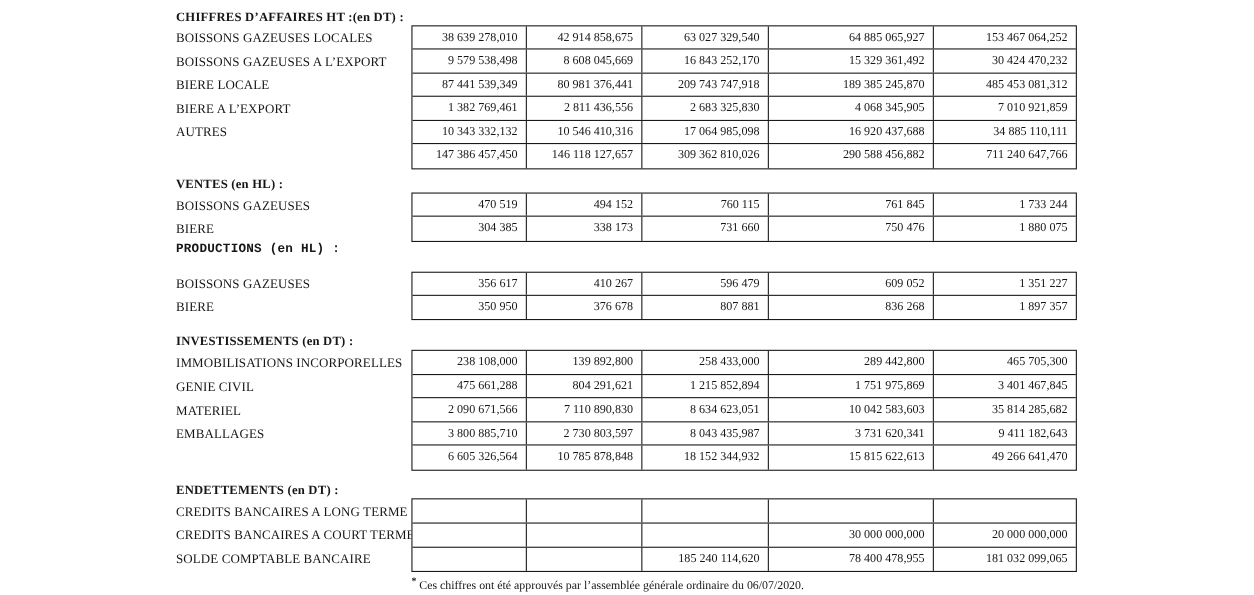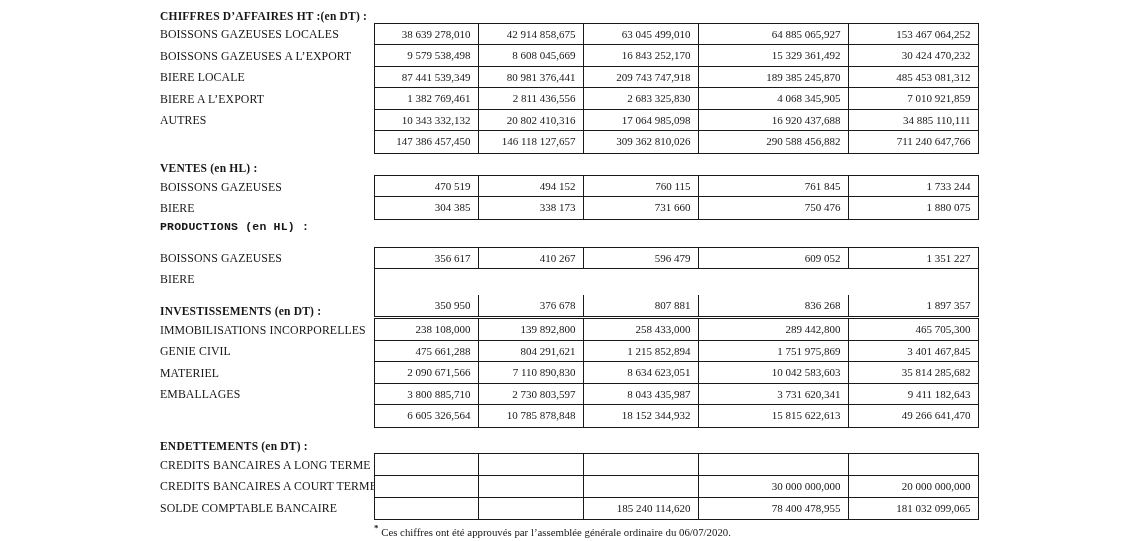--- a/index.html
+++ b/index.html
@@ -73,21 +73,21 @@
       <div class="section-title" style="left: 160px; top: 10px;">CHIFFRES D’AFFAIRES HT :(en DT) :</div>
       <div class="row-label" style="left: 160px; top: 24px; height: 21.5px; line-height: 21.5px;">BOISSONS GAZEUSES LOCALES</div>
       <div class="row-label" style="left: 160px; top: 45.5px; height: 21.5px; line-height: 21.5px;">BOISSONS GAZEUSES A L’EXPORT</div>
       <div class="row-label" style="left: 160px; top: 67px; height: 21.5px; line-height: 21.5px;">BIERE LOCALE</div>
       <div class="row-label" style="left: 160px; top: 88.5px; height: 21.5px; line-height: 21.5px;">BIERE A L’EXPORT</div>
       <div class="row-label" style="left: 160px; top: 110px; height: 21.5px; line-height: 21.5px;">AUTRES</div>
       <div class="data-table" style="left: 373.5px; top: 22.5px; width: 603px;">
         <div class="t-row" style="height: 21.5px;">
           <div class="t-cell" style="width: 103px; line-height: 20.5px;">38 639 278,010</div>
           <div class="t-cell" style="width: 105px; line-height: 20.5px;">42 914 858,675</div>
-          <div class="t-cell" style="width: 115px; line-height: 20.5px;">63 045 499,010</div>
+          <div class="t-cell" style="width: 115px; line-height: 20.5px;">63 027 329,540</div>
           <div class="t-cell" style="width: 150px; line-height: 20.5px;">64 885 065,927</div>
           <div class="t-cell" style="width: 130px; line-height: 20.5px;">153 467 064,252</div>
         </div>
         <div class="t-row" style="height: 21.5px;">
           <div class="t-cell" style="width: 103px; line-height: 20.5px;">9 579 538,498</div>
           <div class="t-cell" style="width: 105px; line-height: 20.5px;">8 608 045,669</div>
           <div class="t-cell" style="width: 115px; line-height: 20.5px;">16 843 252,170</div>
           <div class="t-cell" style="width: 150px; line-height: 20.5px;">15 329 361,492</div>
           <div class="t-cell" style="width: 130px; line-height: 20.5px;">30 424 470,232</div>
         </div>
@@ -100,21 +100,21 @@
         </div>
         <div class="t-row" style="height: 21.5px;">
           <div class="t-cell" style="width: 103px; line-height: 20.5px;">1 382 769,461</div>
           <div class="t-cell" style="width: 105px; line-height: 20.5px;">2 811 436,556</div>
           <div class="t-cell" style="width: 115px; line-height: 20.5px;">2 683 325,830</div>
           <div class="t-cell" style="width: 150px; line-height: 20.5px;">4 068 345,905</div>
           <div class="t-cell" style="width: 130px; line-height: 20.5px;">7 010 921,859</div>
         </div>
         <div class="t-row" style="height: 21.5px;">
           <div class="t-cell" style="width: 103px; line-height: 20.5px;">10 343 332,132</div>
-          <div class="t-cell" style="width: 105px; line-height: 20.5px;">20 802 410,316</div>
+          <div class="t-cell" style="width: 105px; line-height: 20.5px;">10 546 410,316</div>
           <div class="t-cell" style="width: 115px; line-height: 20.5px;">17 064 985,098</div>
           <div class="t-cell" style="width: 150px; line-height: 20.5px;">16 920 437,688</div>
           <div class="t-cell" style="width: 130px; line-height: 20.5px;">34 885 110,111</div>
         </div>
         <div class="t-row" style="height: 21.5px;">
           <div class="t-cell" style="width: 103px; line-height: 20.5px;">147 386 457,450</div>
           <div class="t-cell" style="width: 105px; line-height: 20.5px;">146 118 127,657</div>
           <div class="t-cell" style="width: 115px; line-height: 20.5px;">309 362 810,026</div>
           <div class="t-cell" style="width: 150px; line-height: 20.5px;">290 588 456,882</div>
           <div class="t-cell" style="width: 130px; line-height: 20.5px;">711 240 647,766</div>
@@ -143,21 +143,21 @@
       <div class="row-label" style="left: 160px; top: 248px; height: 21.4px; line-height: 21.4px;">BOISSONS GAZEUSES</div>
       <div class="row-label" style="left: 160px; top: 269.4px; height: 21.4px; line-height: 21.4px;">BIERE</div>
       <div class="data-table" style="left: 373.5px; top: 246.5px; width: 603px;">
         <div class="t-row" style="height: 21.4px;">
           <div class="t-cell" style="width: 103px; line-height: 20.4px;">356 617</div>
           <div class="t-cell" style="width: 105px; line-height: 20.4px;">410 267</div>
           <div class="t-cell" style="width: 115px; line-height: 20.4px;">596 479</div>
           <div class="t-cell" style="width: 150px; line-height: 20.4px;">609 052</div>
           <div class="t-cell" style="width: 130px; line-height: 20.4px;">1 351 227</div>
         </div>
-        <div class="t-row" style="height: 21.4px; margin-top: 26px;">
+        <div class="t-row" style="height: 21.4px;">
           <div class="t-cell" style="width: 103px; line-height: 20.4px;">350 950</div>
           <div class="t-cell" style="width: 105px; line-height: 20.4px;">376 678</div>
           <div class="t-cell" style="width: 115px; line-height: 20.4px;">807 881</div>
           <div class="t-cell" style="width: 150px; line-height: 20.4px;">836 268</div>
           <div class="t-cell" style="width: 130px; line-height: 20.4px;">1 897 357</div>
         </div>
       </div>
       <div class="section-title" style="left: 160px; top: 305px;">INVESTISSEMENTS (en DT) :</div>
       <div class="row-label" style="left: 160px; top: 319.5px; height: 21.6px; line-height: 21.6px;">IMMOBILISATIONS INCORPORELLES</div>
       <div class="row-label" style="left: 160px; top: 341.1px; height: 21.6px; line-height: 21.6px;">GENIE CIVIL</div>

